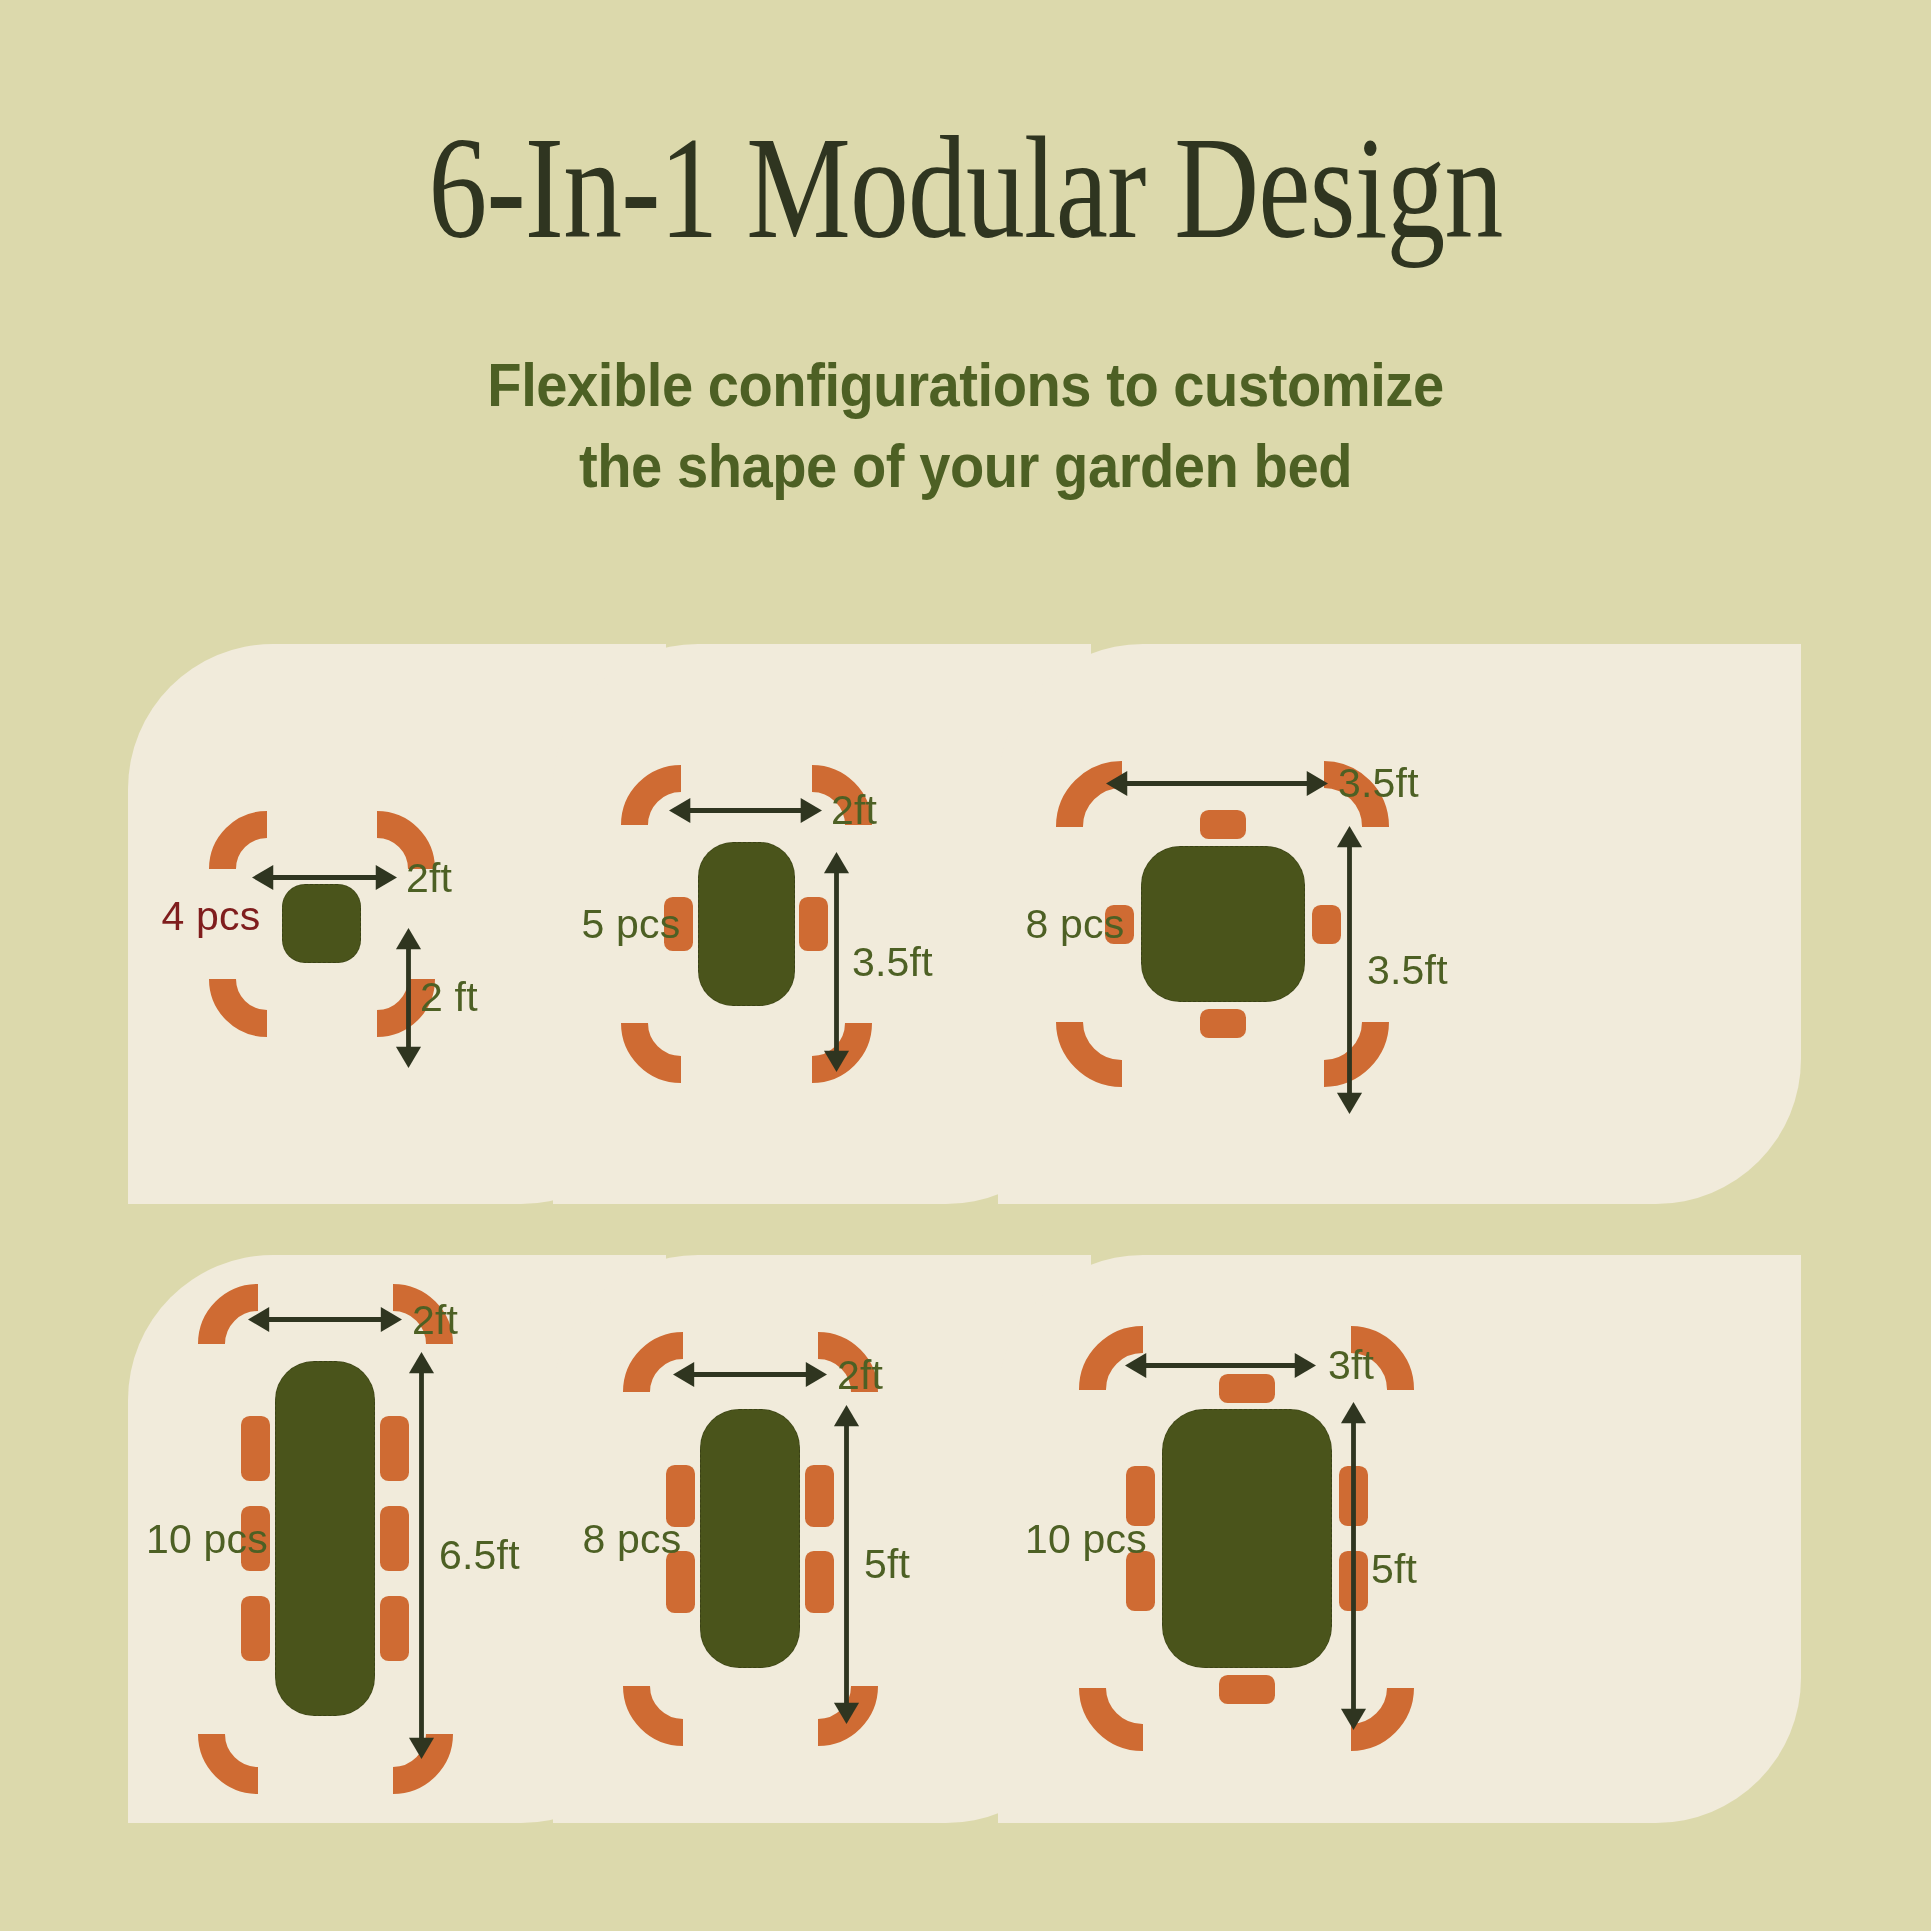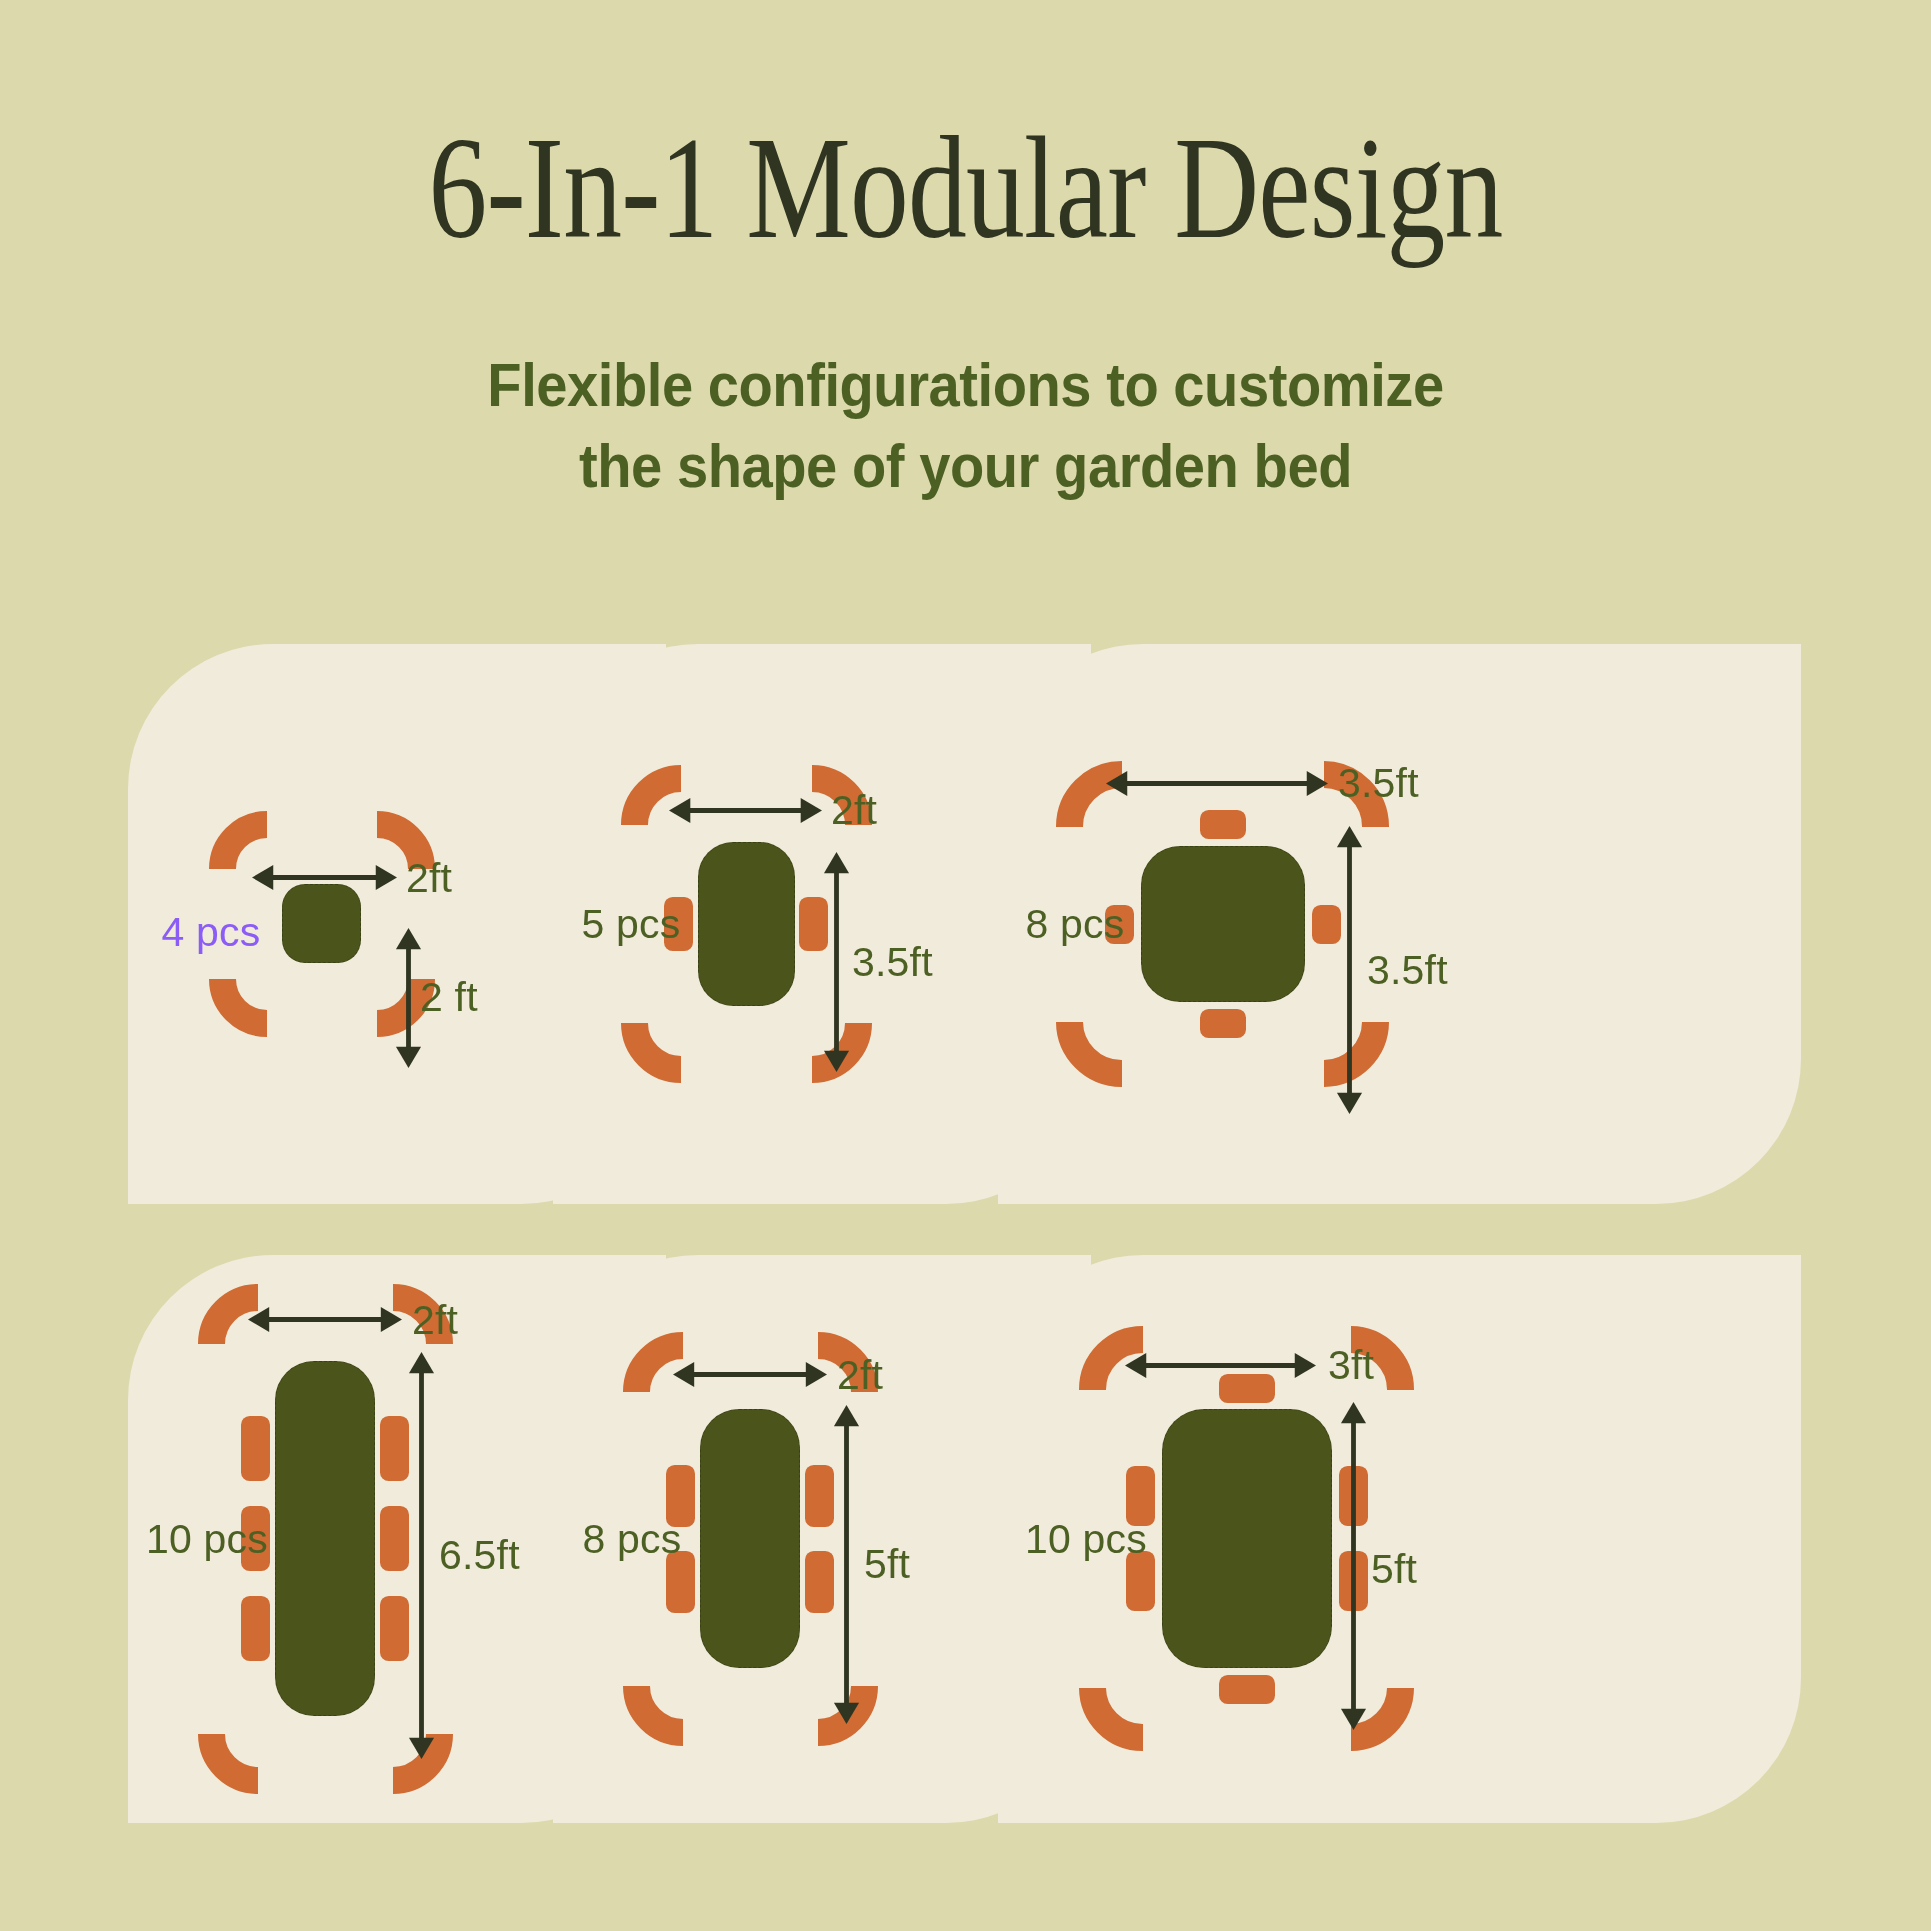--- a/index.html
+++ b/index.html
@@ -118,21 +118,21 @@
           <div class="arcbox" style="left: 249px; top: 167px; width: 58px; height: 58px;">
             <i style="width: 116px; height: 116px; left: -58px; top: 0px;"></i>
           </div>
           <div class="arcbox" style="left: 249px; top: 335px; width: 58px; height: 58px;">
             <i style="width: 116px; height: 116px; left: -58px; top: -58px;"></i>
           </div>
           <div class="arcbox" style="left: 81px; top: 335px; width: 58px; height: 58px;">
             <i style="width: 116px; height: 116px; left: 0px; top: -58px;"></i>
           </div>
           <div class="bed" style="background: rgb(74, 84, 27); left: 154px; top: 240px; width: 79px; height: 79px; border-radius: 23px;"></div>
-          <div class="pcs" style="color: #8b5cf6; left: 83px; top: 288px;">4 pcs</div>
+          <div class="pcs" style="color: #7f1d1d; left: 83px; top: 272px;">4 pcs</div>
           <svg class="arrow" width="145" height="31" viewBox="0 0 150 32" style="left: 124px; top: 218px;">
             <line x1="18" y1="16" x2="132" y2="16" stroke="#2f3520" stroke-width="5"></line>
             <polygon points="0,16 22,3 22,29" fill="#2f3520"></polygon>
             <polygon points="150,16 128,3 128,29" fill="#2f3520"></polygon>
           </svg>
           <div class="dimlabel" style="color: rgb(77, 96, 36); left: 278px; top: 234px;">2ft</div>
           <svg class="arrow" width="31" height="140" viewBox="0 0 32 145" style="left: 265px; top: 284px;">
             <line x1="16" y1="18" x2="16" y2="127" stroke="#2f3520" stroke-width="5"></line>
             <polygon points="16,0 3,22 29,22" fill="#2f3520"></polygon>
             <polygon points="16,145 3,123 29,123" fill="#2f3520"></polygon>

